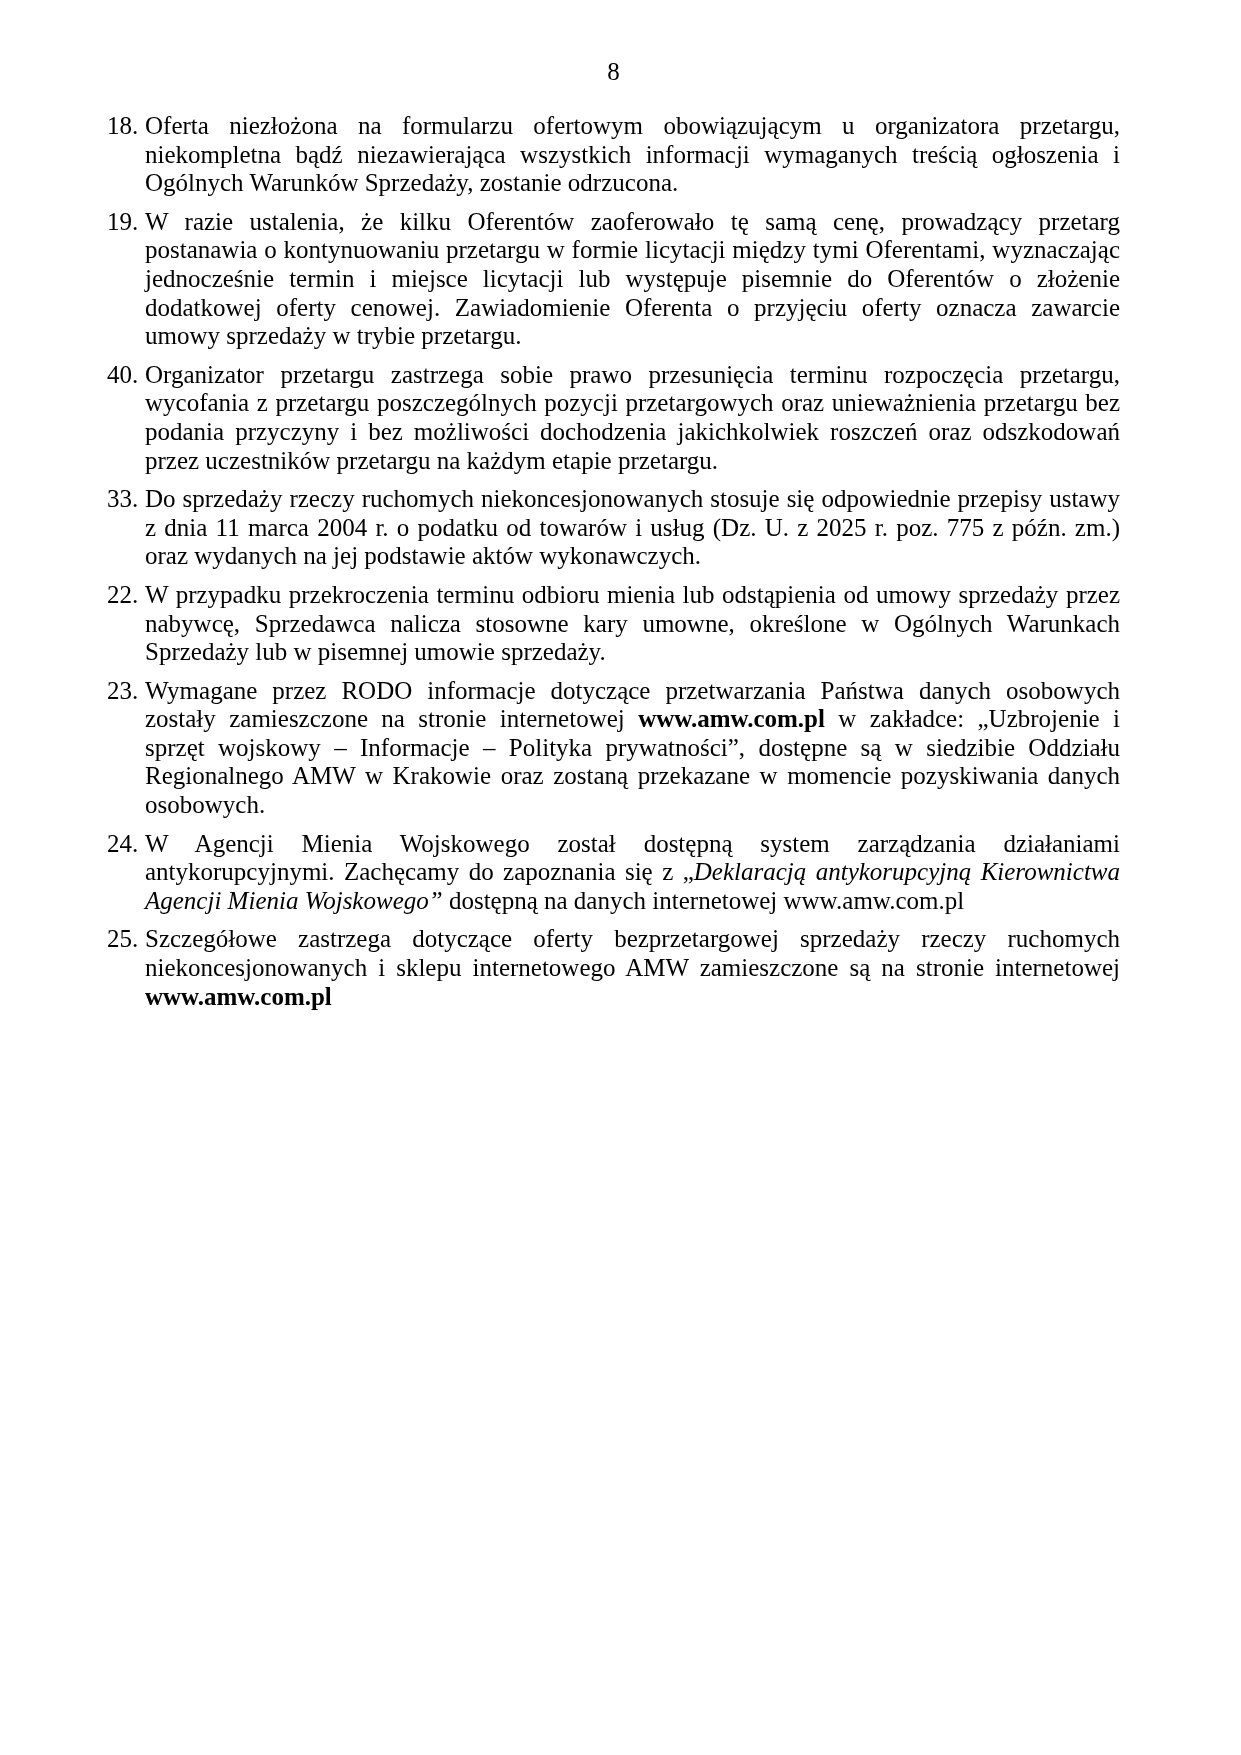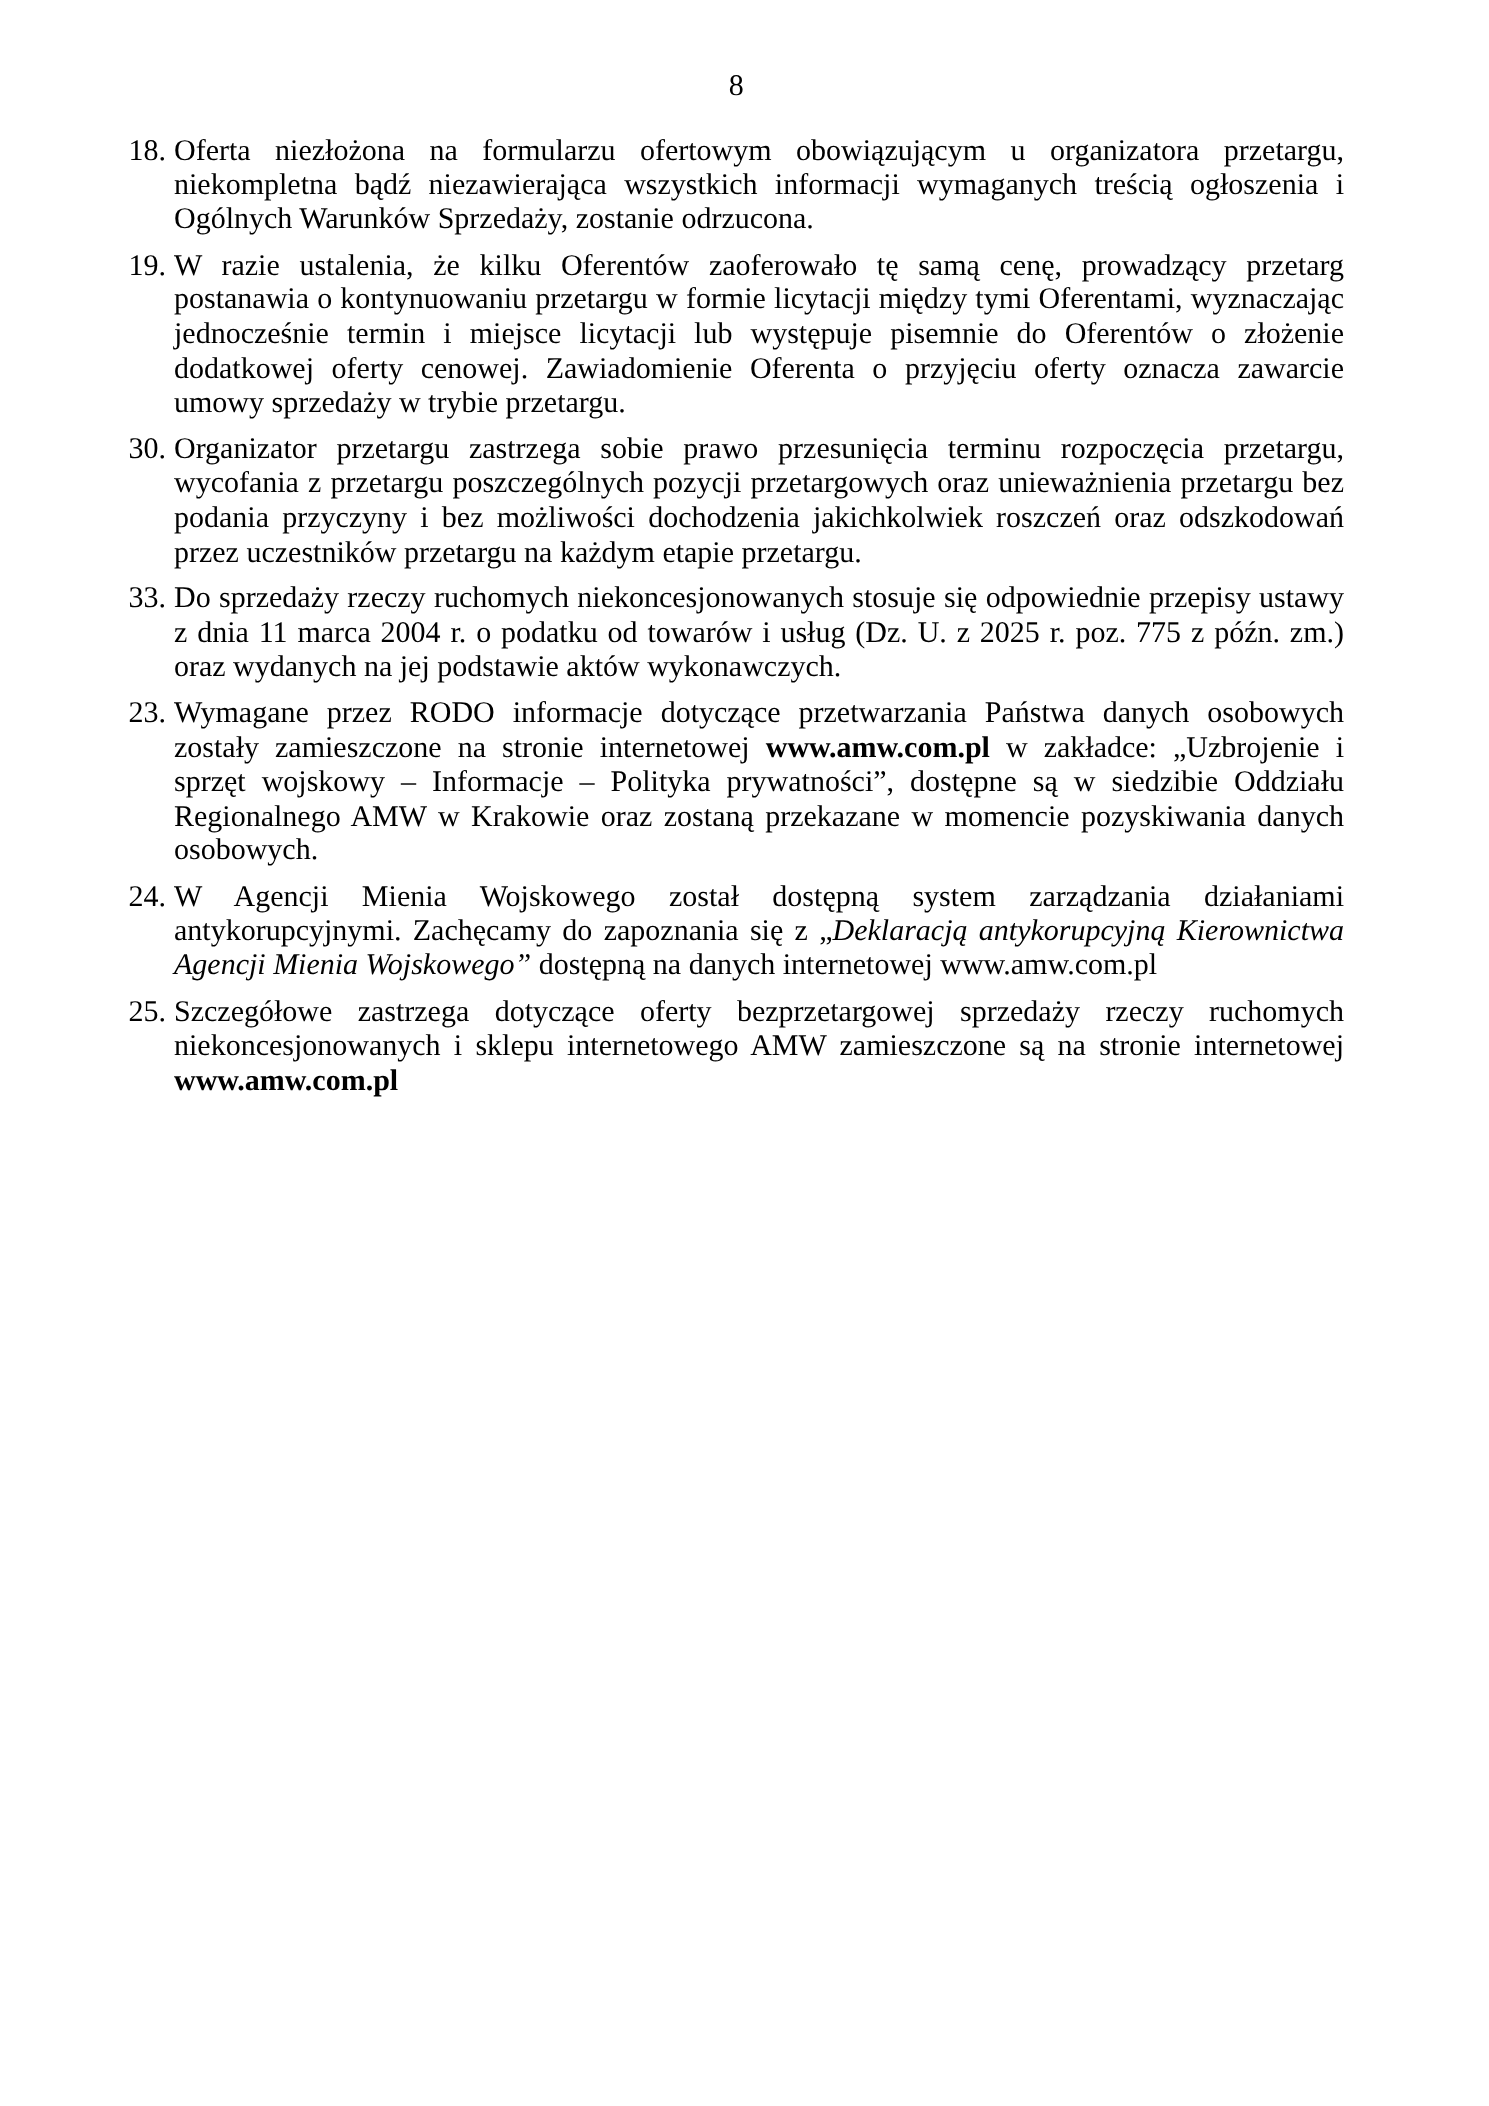--- a/index.html
+++ b/index.html
@@ -59,27 +59,30 @@
 
       <div class="item">
         <span class="num">18.</span><span>Oferta niezłożona na formularzu ofertowym obowiązującym u organizatora przetargu, niekompletna bądź niezawierająca wszystkich informacji wymaganych treścią ogłoszenia i Ogólnych Warunków Sprzedaży, zostanie odrzucona.</span>
       </div>
 
       <div class="item">
         <span class="num">19.</span><span>W razie ustalenia, że kilku Oferentów zaoferowało tę samą cenę, prowadzący przetarg postanawia o kontynuowaniu przetargu w formie licytacji między tymi Oferentami, wyznaczając jednocześnie termin i miejsce licytacji lub występuje pisemnie do Oferentów o złożenie dodatkowej oferty cenowej. Zawiadomienie Oferenta o przyjęciu oferty oznacza zawarcie umowy sprzedaży w trybie przetargu.</span>
       </div>
 
       <div class="item">
-        <span class="num">30.</span><span>Organizator przetargu zastrzega sobie prawo przesunięcia terminu rozpoczęcia przetargu, wycofania z przetargu poszczególnych pozycji przetargowych oraz unieważnienia przetargu bez podania przyczyny i bez możliwości dochodzenia jakichkolwiek roszczeń oraz odszkodowań przez uczestników przetargu na każdym etapie przetargu.</span>
+        <span class="num">40.</span><span>Organizator przetargu zastrzega sobie prawo przesunięcia terminu rozpoczęcia przetargu, wycofania z przetargu poszczególnych pozycji przetargowych oraz unieważnienia przetargu bez podania przyczyny i bez możliwości dochodzenia jakichkolwiek roszczeń oraz odszkodowań przez uczestników przetargu na każdym etapie przetargu.</span>
       </div>
 
       <div class="item">
         <span class="num">33.</span><span>Do sprzedaży rzeczy ruchomych niekoncesjonowanych stosuje się odpowiednie przepisy ustawy z dnia 11 marca 2004 r. o podatku od towarów i usług (Dz. U. z 2025 r. poz. 775 z późn. zm.) oraz wydanych na jej podstawie aktów wykonawczych.</span>
       </div>
 
+      <div class="item">
+        <span class="num">22.</span><span>W przypadku przekroczenia terminu odbioru mienia lub odstąpienia od umowy sprzedaży przez nabywcę, Sprzedawca nalicza stosowne kary umowne, określone w Ogólnych Warunkach Sprzedaży lub w pisemnej umowie sprzedaży.</span>
+      </div>
 
       <div class="item">
         <span class="num">23.</span><span>Wymagane przez RODO informacje dotyczące przetwarzania Państwa danych osobowych zostały zamieszczone na stronie internetowej </span><span class="seg-bold">www.amw.com.pl</span><span> w zakładce: „Uzbrojenie i sprzęt wojskowy – Informacje – Polityka prywatności”, dostępne są w siedzibie Oddziału Regionalnego AMW w Krakowie oraz zostaną przekazane w momencie pozyskiwania danych osobowych.</span>
       </div>
 
       <div class="item">
         <span class="num">24.</span><span>W Agencji Mienia Wojskowego został dostępną system zarządzania działaniami antykorupcyjnymi. Zachęcamy do zapoznania się z „</span><span class="seg-italic">Deklaracją antykorupcyjną Kierownictwa Agencji Mienia Wojskowego”</span><span> dostępną na danych internetowej www.amw.com.pl</span>
       </div>
 
       <div class="item">

